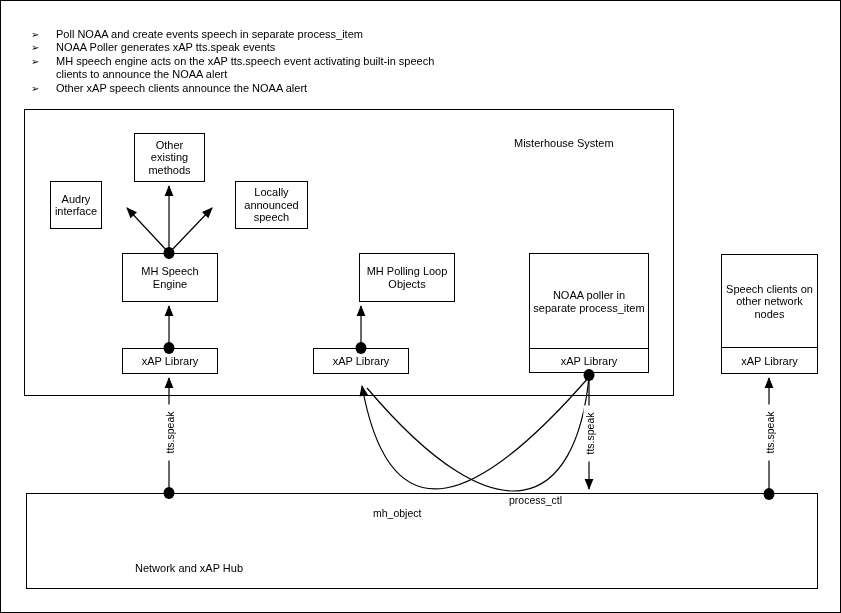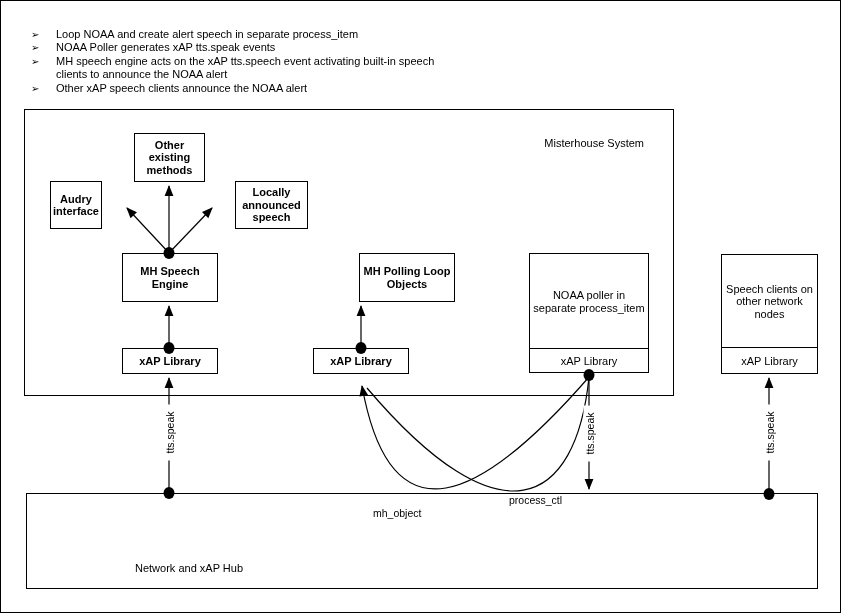--- a/index.html
+++ b/index.html
@@ -9,21 +9,21 @@
     font-family:"Liberation Sans",sans-serif;color:#000;
   }
   
   .notes{position:absolute;left:30px;top:27px;font-size:11px;line-height:13.4px;}
   .note-row{display:flex;}
   .note-bullet{width:25px;flex:0 0 25px;font-size:10px;}
   
   .dbox{
     position:absolute;box-sizing:border-box;border:1px solid #000;background:#fff;
     display:flex;align-items:center;justify-content:center;text-align:center;
-    font-size:11px;line-height:12.5px;white-space:pre-line;z-index:3;font-weight:bold;
+    font-size:11px;line-height:12.5px;white-space:pre-line;z-index:3;
   }
   .container-box{
     position:absolute;box-sizing:border-box;border:1px solid #000;background:#fff;z-index:1;
   }
   .floating-label{position:absolute;font-size:11px;white-space:nowrap;z-index:5;}
   
   .compartment-box{position:absolute;box-sizing:border-box;border:1px solid #000;background:#fff;z-index:3;}
   .compartment-title{
     position:absolute;left:0;right:0;top:0;display:flex;align-items:center;justify-content:center;
     text-align:center;font-size:11px;line-height:12.5px;white-space:pre-line;
@@ -41,42 +41,42 @@
   .rot{transform:rotate(-90deg);transform-origin:center center;width:54px;height:13px;line-height:13px;}
 </style>
 </head>
 <body>
 
 <div class="page">
 
   <div class="notes">
     <div class="note-row">
       <span class="note-bullet">➢</span>
-      <span>Loop NOAA and create alert speech in separate process_item</span>
+      <span>Poll NOAA and create events speech in separate process_item</span>
     </div>
     <div class="note-row">
       <span class="note-bullet">➢</span>
       <span>NOAA Poller generates xAP tts.speak events</span>
     </div>
     <div class="note-row">
       <span class="note-bullet">➢</span>
       <span>MH speech engine acts on the xAP tts.speech event activating built-in speech</span>
     </div>
     <div class="note-row">
       <span class="note-bullet"></span>
       <span>clients to announce the NOAA alert</span>
     </div>
     <div class="note-row">
       <span class="note-bullet">➢</span>
       <span>Other xAP speech clients announce the NOAA alert</span>
     </div>
   </div>
 
   <div class="container-box" style="left:23px;top:108px;width:650px;height:287px;"></div>
-  <div class="floating-label" style="left:513px;top:136px;width:130px;text-align:right;">Misterhouse System</div>
+  <div class="floating-label" style="left:513px;top:136px;width:130px;text-align:left;">Misterhouse System</div>
 
   <div class="container-box" style="left:25px;top:492px;width:792px;height:96px;"></div>
   <div class="floating-label" style="left:86px;top:561px;padding-left:48px;">Network and xAP Hub</div>
 
   <svg class="layer" width="841" height="613" viewBox="0 0 841 613">
     <defs>
       <marker id="arr" viewBox="0 0 12 12" refX="10" refY="6" markerWidth="11" markerHeight="11" orient="auto">
         <path d="M1,2 L11,6 L1,10 z" fill="#000"></path>
       </marker>
     </defs>

